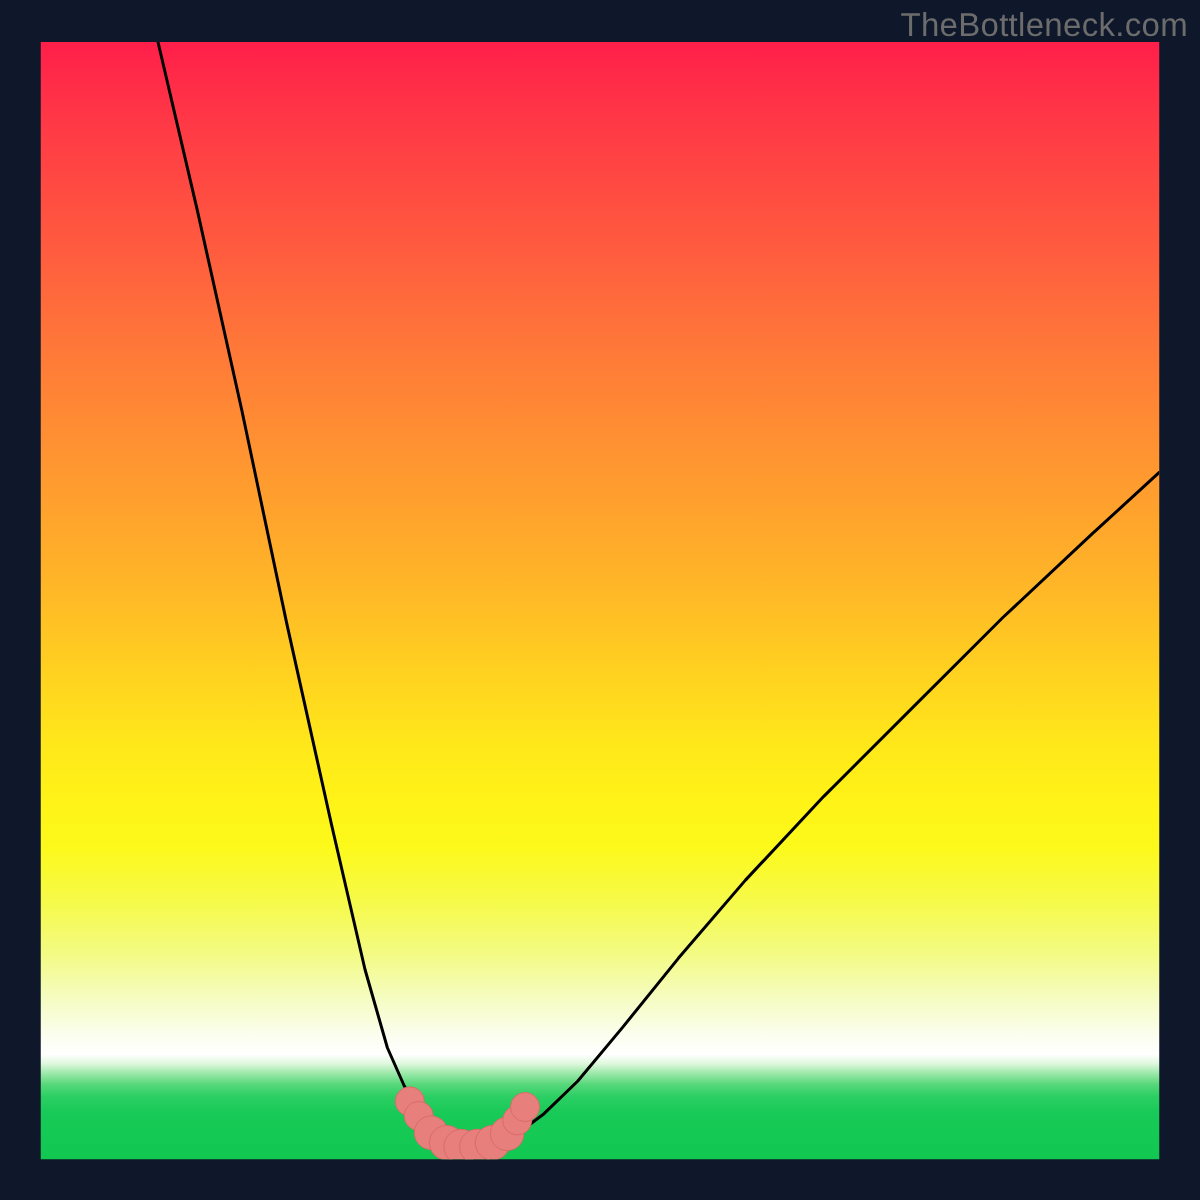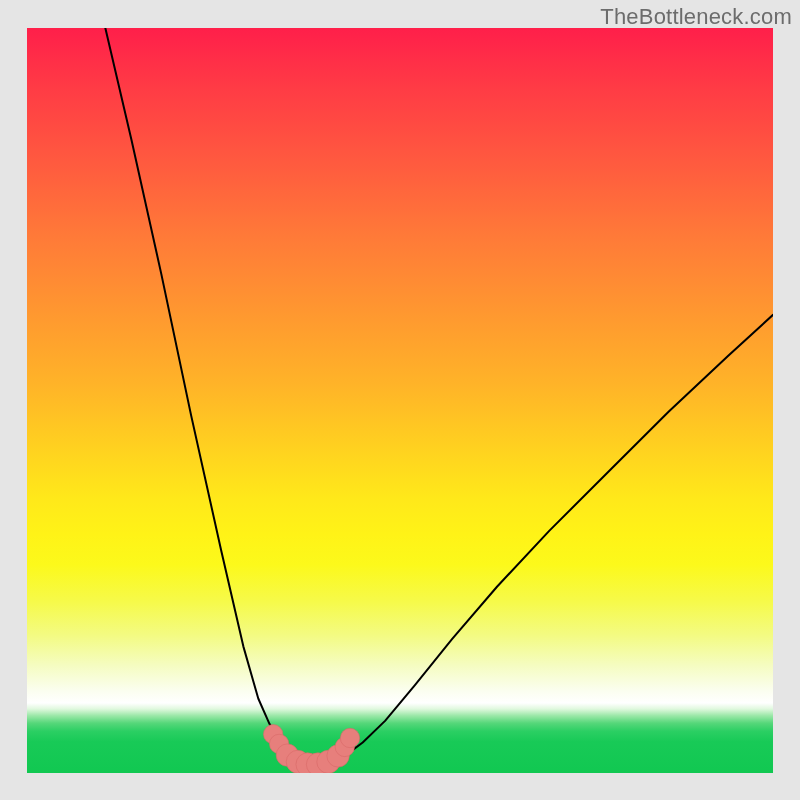--- a/index.html
+++ b/index.html
@@ -10,21 +10,21 @@
     background: #000000;
     overflow: hidden;
     font-family: Arial, Helvetica, sans-serif;
   }
   .frame {
     position: absolute;
     left: 0;
     top: 0;
     width: 800px;
     height: 800px;
-    background: #e5e5e5;
+    background: #0f172a;
   }
   .plot-area {
     position: absolute;
     left: 27px;
     top: 28px;
     width: 746px;
     height: 745px;
     overflow: hidden;
   }
   .gradient-bg {

